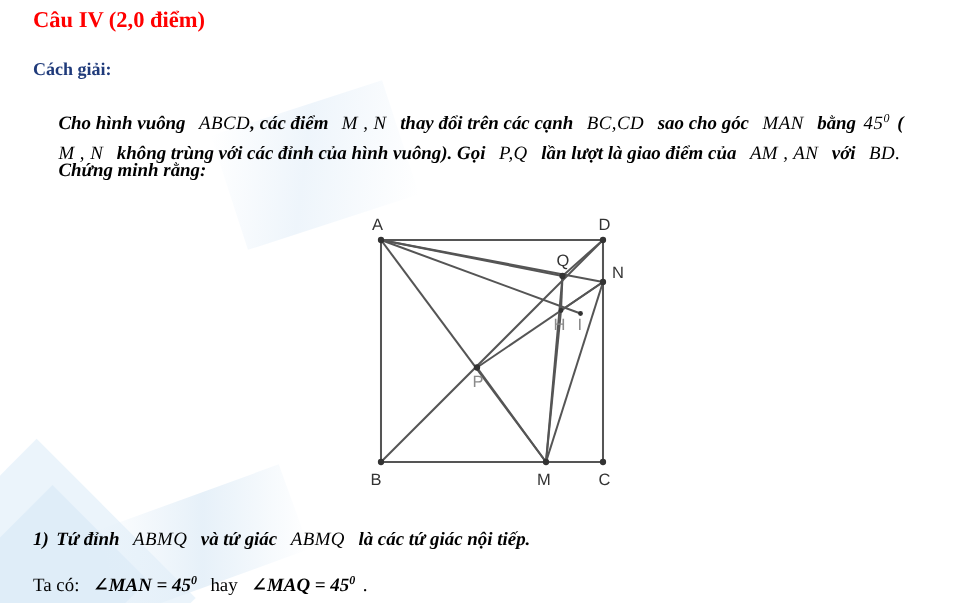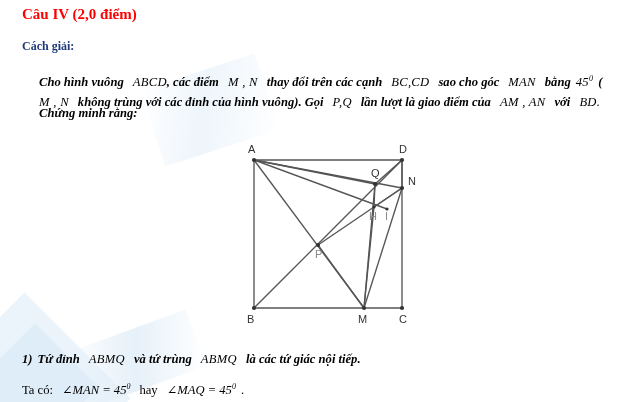--- a/index.html
+++ b/index.html
@@ -113,21 +113,21 @@
   
   .mathvar {
     font-family: "Liberation Serif", "DejaVu Serif", serif;
     font-style: italic;
     font-weight: normal;
     letter-spacing: .3px;
   }
   .mathvar-b {
     font-family: "Liberation Serif", "DejaVu Serif", serif;
     font-style: italic;
-    font-weight: normal;
+    font-weight: bold;
   }
   .sup {
     font-size: 8px;
     vertical-align: super;
   }
   .sp { display: inline-block; width: 5px; }
   .sp-wide { display: inline-block; width: 9px; }
 
   
   #geometry-figure {
@@ -214,18 +214,18 @@
         <text x="178" y="50" class="fig-label">N</text>
         <text x="85" y="123" class="fig-label-grey">P</text>
         <text x="141" y="42" class="fig-label">Q</text>
         <text x="139" y="85" class="fig-label-grey">H</text>
         <text x="155" y="85" class="fig-label-grey">I</text>
       </g>
   </svg>
 </div>
 
 <div class="line" id="part-1-statement">
-  <span>1)</span><span class="sp"></span><span>Tứ đỉnh</span><span class="sp-wide"></span><span class="mathvar">ABMQ</span><span class="sp-wide"></span><span>và tứ trùng</span><span class="sp-wide"></span><span class="mathvar">ABMQ</span><span class="sp-wide"></span><span>là các tứ giác nội tiếp.</span>
+  <span>1)</span><span class="sp"></span><span>Tứ đỉnh</span><span class="sp-wide"></span><span class="mathvar">ABMQ</span><span class="sp-wide"></span><span>và tứ giác</span><span class="sp-wide"></span><span class="mathvar">ABMQ</span><span class="sp-wide"></span><span>là các tứ giác nội tiếp.</span>
 </div>
 
 <div class="line" id="part-1-work">
   <span>Ta có:</span><span class="sp-wide"></span><span class="mathvar-b">∠MAN = 45</span><span class="sup mathvar-b">0</span><span class="sp-wide"></span><span>hay</span><span class="sp-wide"></span><span class="mathvar-b">∠MAQ = 45</span><span class="sup mathvar-b">0</span><span class="sp"></span><span>.</span>
 </div>
 
 </body></html>

